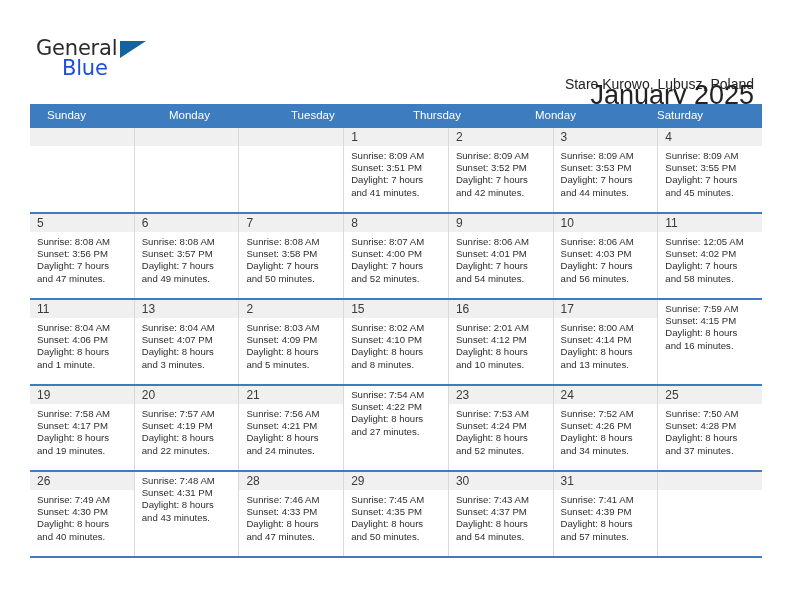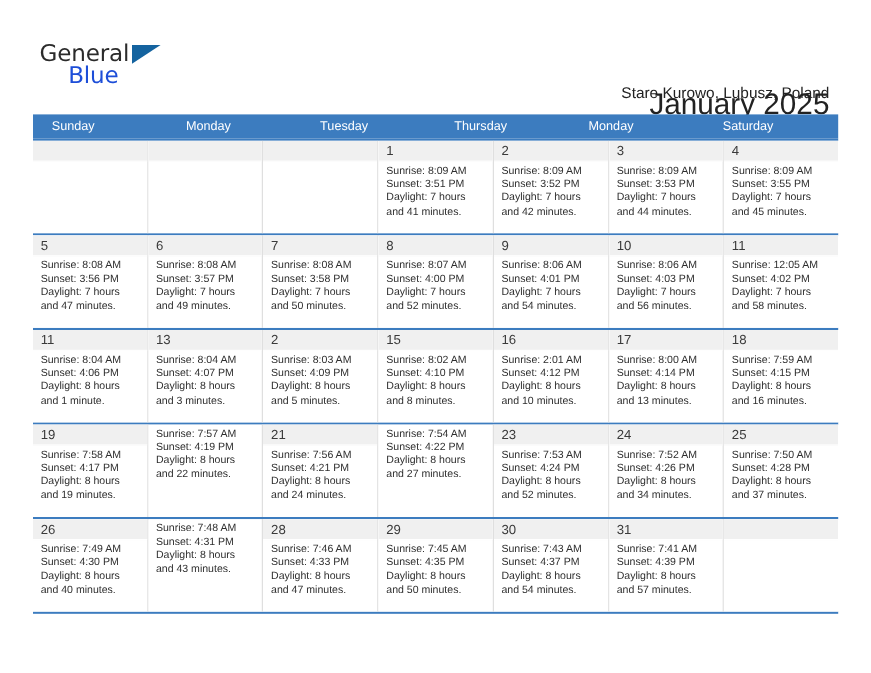--- a/index.html
+++ b/index.html
@@ -375,23 +375,20 @@
               <div class="daynum">17</div>
             </div>
             <div class="info">
               <div>Sunrise: 8:00 AM</div>
               <div>Sunset: 4:14 PM</div>
               <div>Daylight: 8 hours</div>
               <div>and 13 minutes.</div>
             </div>
           </div>
           <div class="cell">
-            <div class="daynum-band">
-              <div class="daynum">18</div>
-            </div>
             <div class="info">
               <div>Sunrise: 7:59 AM</div>
               <div>Sunset: 4:15 PM</div>
               <div>Daylight: 8 hours</div>
               <div>and 16 minutes.</div>
             </div>
           </div>
         </div>
         <div class="week">
           <div class="cell">
@@ -399,20 +396,23 @@
               <div class="daynum">19</div>
             </div>
             <div class="info">
               <div>Sunrise: 7:58 AM</div>
               <div>Sunset: 4:17 PM</div>
               <div>Daylight: 8 hours</div>
               <div>and 19 minutes.</div>
             </div>
           </div>
           <div class="cell">
+            <div class="daynum-band">
+              <div class="daynum">20</div>
+            </div>
             <div class="info">
               <div>Sunrise: 7:57 AM</div>
               <div>Sunset: 4:19 PM</div>
               <div>Daylight: 8 hours</div>
               <div>and 22 minutes.</div>
             </div>
           </div>
           <div class="cell">
             <div class="daynum-band">
               <div class="daynum">21</div>

